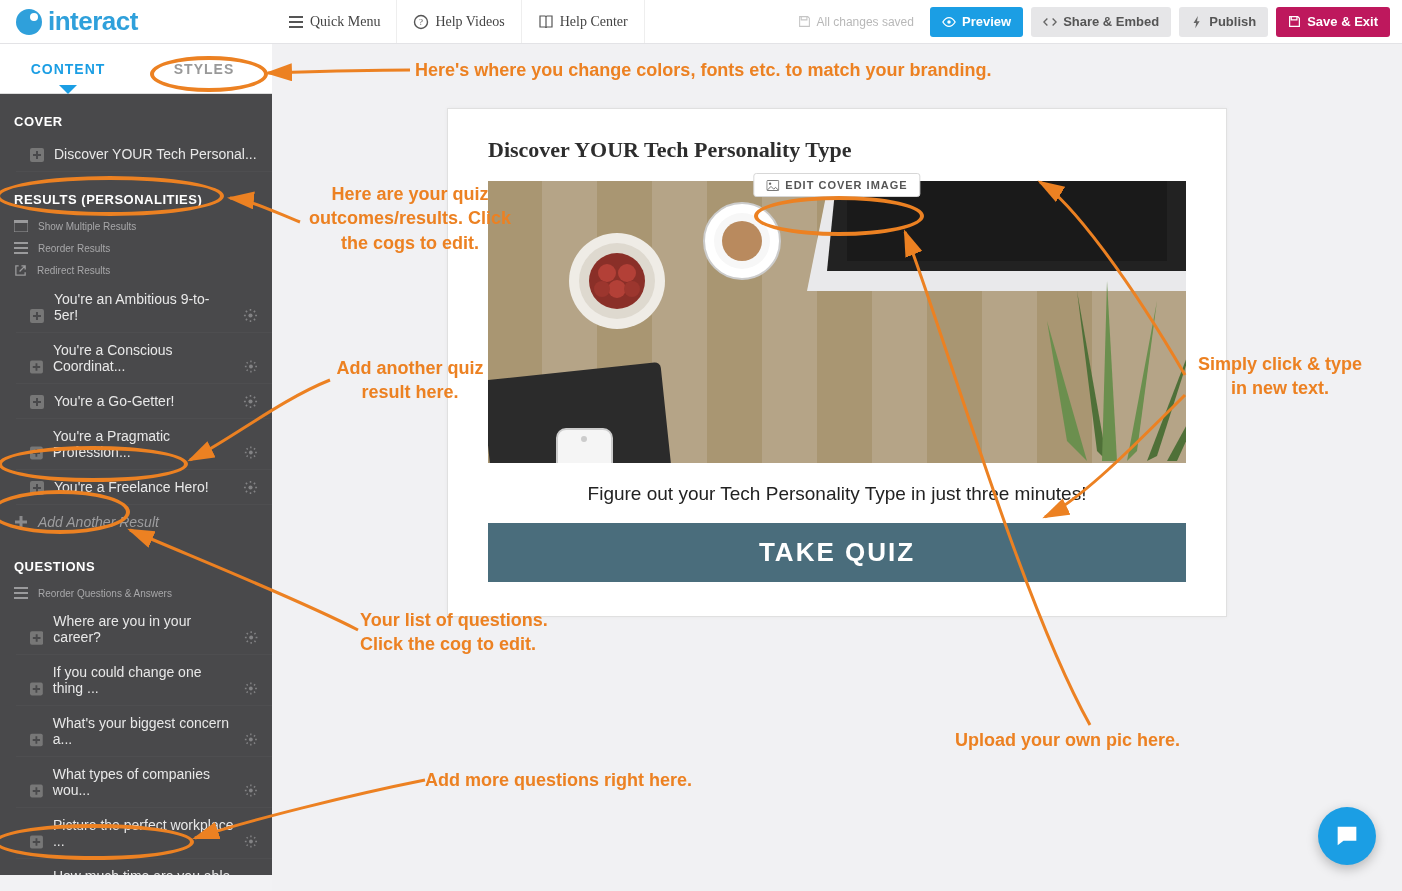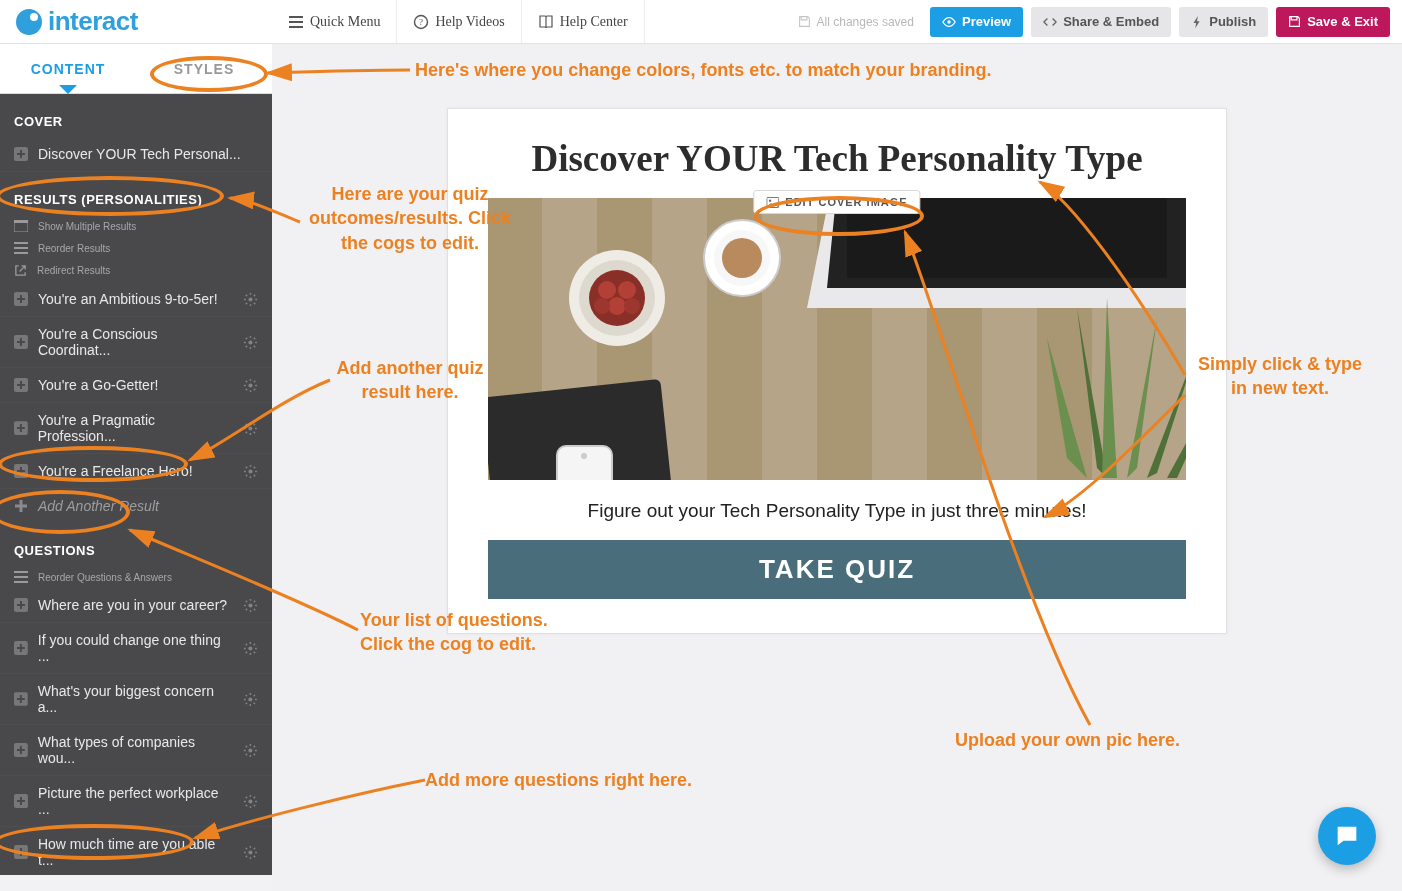--- a/index.html
+++ b/index.html
@@ -22,30 +22,30 @@
 
   
   .tabs { position: absolute; top: 44px; left: 0; width: 272px; height: 50px; background: #fff; display: flex; border-bottom: 1px solid #ddd; z-index: 19; }
   .tab { flex: 1; display: flex; align-items: center; justify-content: center; font-size: 14px; letter-spacing: 1px; font-weight: 600; color: #999; cursor: pointer; position: relative; }
   .tab.active { color: #1b9ee4; }
   .tab.active::after { content:""; position:absolute; bottom:-1px; left:50%; transform:translateX(-50%); width:0; height:0; border-left:9px solid transparent; border-right:9px solid transparent; border-top:9px solid #1b9ee4; }
 
   
   .sidebar { position: absolute; top: 94px; left: 0; width: 272px; bottom: 16px; background: #49494b; color: #e7e7e7; overflow-y: auto; font-size: 14px; z-index: 18; }
   .section-h { padding: 20px 14px 8px; font-size: 13px; font-weight: 700; letter-spacing: .5px; color: #fff; }
-  .side-item { display:flex; align-items:center; padding: 9px 14px; color:#e8e8e8; cursor:pointer; gap:10px; border-bottom: 1px solid rgba(255,255,255,0.03);}
+  .side-item { display:flex; align-items:flex-end; padding: 9px 14px; color:#e8e8e8; cursor:pointer; gap:10px; border-bottom: 1px solid rgba(255,255,255,0.03); margin-left: 16px;}
   .side-item .plus { width:14px; height:14px; }
   .side-item .cog { margin-left:auto; opacity:.5; width:15px; height:15px; }
   .side-sub { padding: 5px 14px 5px 14px; color:#a7a7a9; font-size:10px; display:flex; align-items:center; gap:10px; cursor:pointer;}
   .side-add { padding:9px 14px; color:#9d9d9f; font-style:italic; display:flex; align-items:center; gap:10px; cursor:pointer;}
 
   
   .canvas { position: absolute; top: 44px; left: 272px; right: 0; bottom: 0; background: #f1f1f3; overflow: hidden; }
   .quiz-card { position: absolute; left: 50%; top: 64px; transform: translateX(-50%); width: 780px; background: #fff; border: 1px solid #e0e0e0; box-shadow: 0 0 4px rgba(0,0,0,.04); padding: 28px 40px 34px; }
-  .quiz-title { text-align: center; font-family: Georgia, 'Times New Roman', serif; font-size: 37px; font-weight: 600; color: #2d2d2d; margin-bottom: 18px; }
+  .quiz-title { font-family: Georgia, 'Times New Roman', serif; font-size: 22px; font-weight: 600; color: #2d2d2d; margin-bottom: 18px; }
   .cover-wrap { position: relative; width: 100%; height: 282px; background:#bba; }
   .cover-img { width:100%; height:100%; }
   .edit-cover { position: absolute; top: -8px; left: 50%; transform: translateX(-50%); background: #fff; border: 1px solid #d7d7d7; border-radius: 3px; padding: 5px 12px; font-size: 11px; letter-spacing: 1px; font-weight: 700; color: #555; display: flex; align-items: center; gap: 6px; cursor:pointer; z-index:5;}
   .quiz-sub { text-align: center; font-family: 'Helvetica Neue', Arial; font-size: 19px; color: #222; margin: 20px 0 18px; font-weight:500;}
   .take-btn { width: 100%; background: #4a6d7c; color: #fff; text-align: center; padding: 14px 0; font-family: 'Arial Narrow', Arial; font-stretch: condensed; font-size: 26px; letter-spacing: 2px; cursor: pointer; font-weight:700;}
 
   
   .ann { position:absolute; color:#ec8122; font-weight:700; font-size:18px; line-height:1.35; z-index:30; pointer-events:none; }
   .circ { position:absolute; border:4px solid #ec8122; border-radius:50%; z-index:29; pointer-events:none; }
   .arrow-svg { position:absolute; z-index:29; pointer-events:none; overflow: visible;}

